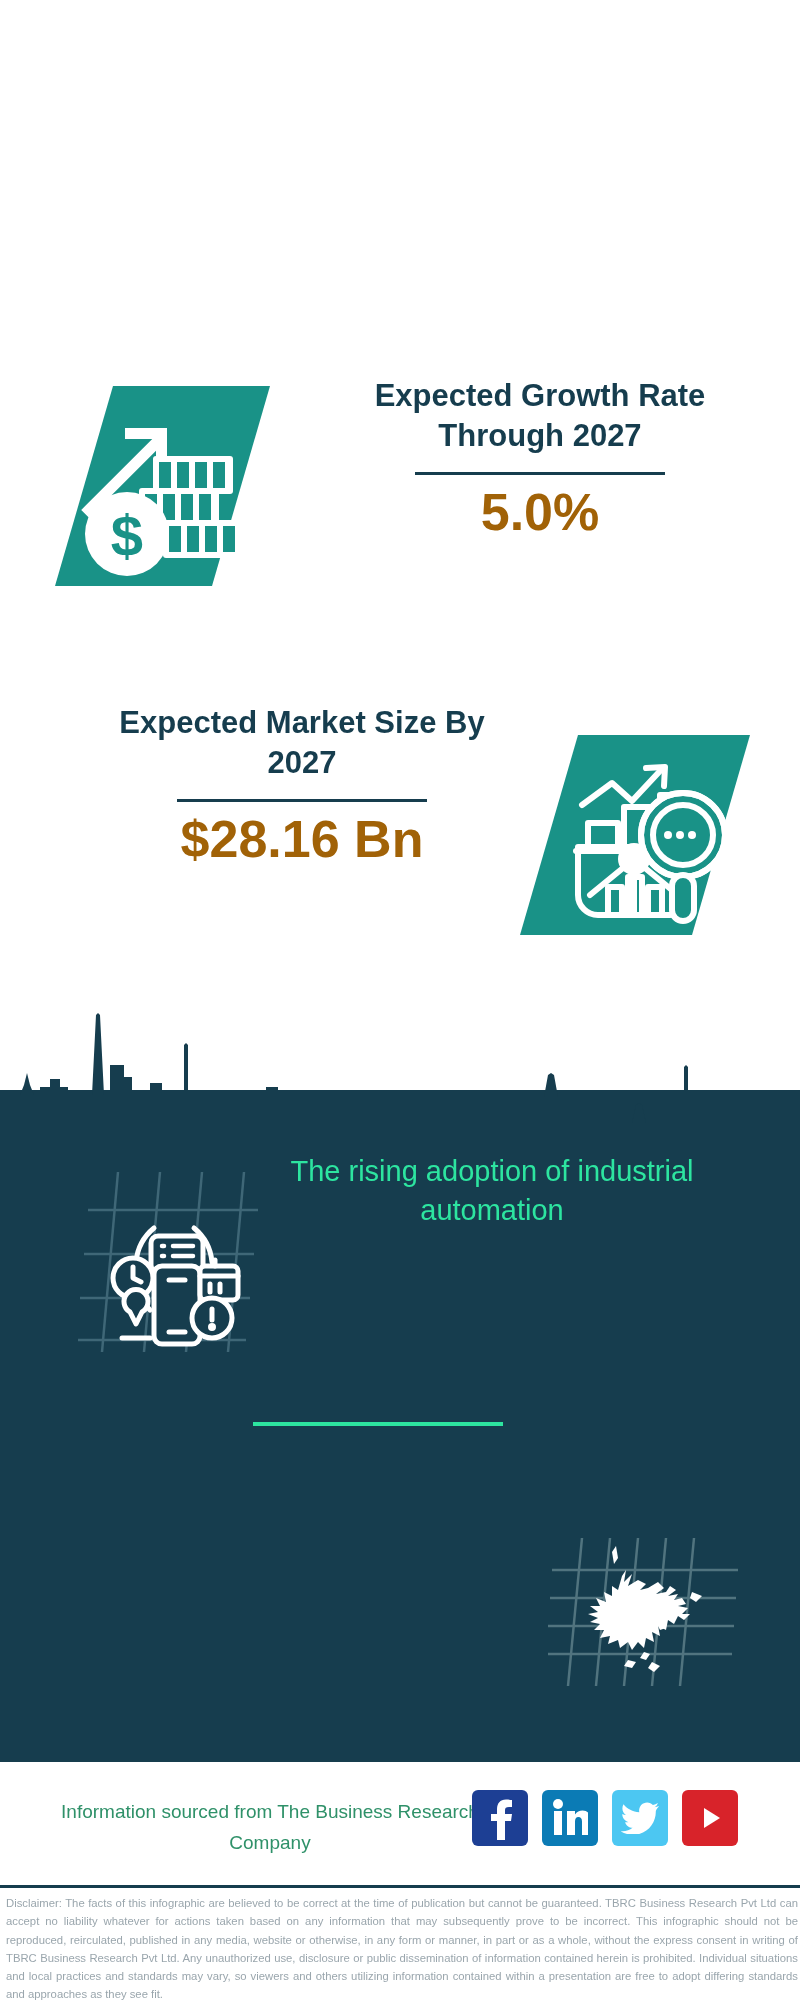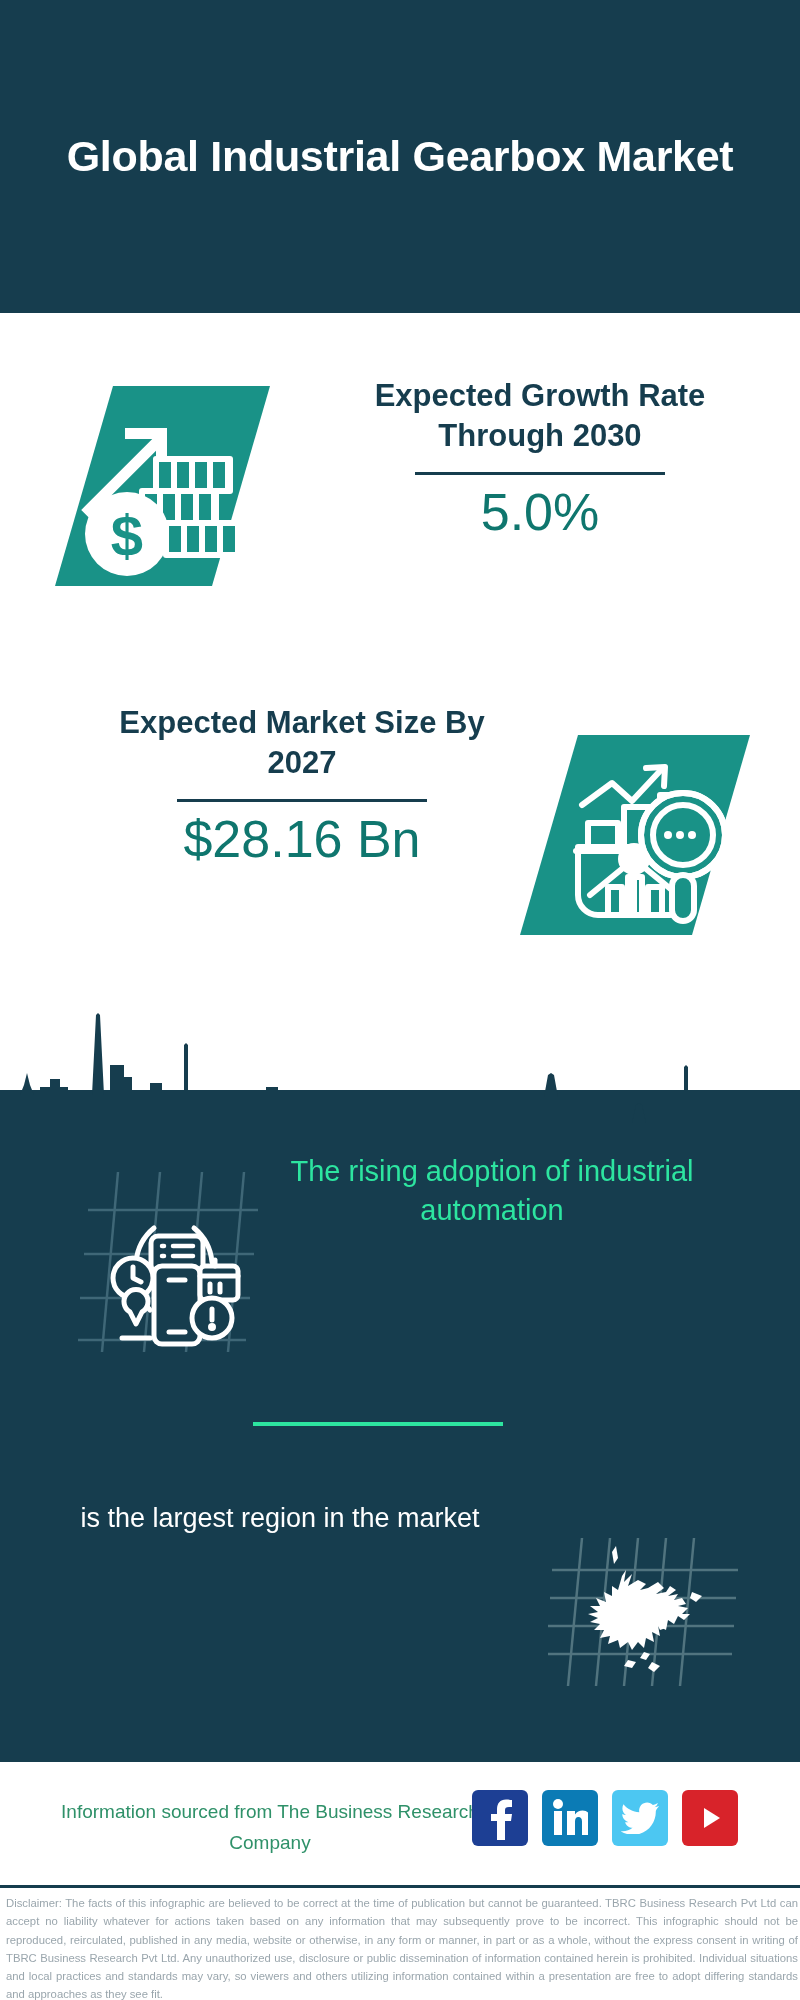--- a/index.html
+++ b/index.html
@@ -28,21 +28,21 @@
   .stat1-text{
     position:absolute;left:330px;top:63px;width:420px;text-align:center;
   }
   .stat-label{
     color:#163d4e;font-size:31px;font-weight:bold;line-height:1.28;
   }
   .stat-rule{
     height:3px;background:#163d4e;width:250px;margin:17px auto 9px auto;
   }
   .stat-value{
-    color:#0f766e;font-size:52px;font-weight:normal;line-height:1.1;
+    color:#a16207;font-size:52px;font-weight:bold;line-height:1.1;
   }
 
   
   .stat2{position:absolute;left:0;top:608px;width:800px;height:340px;margin-left:47px;}
   .stat2-text{position:absolute;left:40px;top:95px;width:430px;text-align:center;}
   .stat2-icon{position:absolute;left:520px;top:735px;}
 
   
   .darkpanel{
     position:absolute;left:0;top:1090px;width:800px;height:672px;
@@ -96,23 +96,20 @@
   .disclaimer{
     position:absolute;left:6px;top:1894px;width:792px;
     color:#9aa6ad;font-size:11.3px;line-height:1.62;text-align:justify;
   }
 </style>
 </head>
 <body>
 
 <div class="page">
 
-  <div class="header">
-    <div class="header-title">Global Industrial Gearbox Market</div>
-  </div>
 
   <div class="stat1">
     <div class="stat1-icon">
       <svg width="215" height="200" viewBox="0 0 215 200">
         <polygon points="58,0 215,0 157,200 0,200" fill="#199287"></polygon>
         <g fill="none" stroke="#ffffff" stroke-width="11" stroke-linecap="square">
           <path d="M34,124 L104,54"></path>
         </g>
         <polygon points="70,42 112,42 112,84 101,84 101,53 70,53" fill="#ffffff"></polygon>
         <g fill="#ffffff">
@@ -132,21 +129,21 @@
           <rect x="114" y="140" width="12" height="26"></rect>
           <rect x="132" y="140" width="12" height="26"></rect>
           <rect x="150" y="140" width="12" height="26"></rect>
           <rect x="168" y="140" width="12" height="26"></rect>
         </g>
         <circle cx="72" cy="148" r="42" fill="#ffffff"></circle>
         <text x="72" y="170" font-family="Liberation Sans, sans-serif" font-size="58" font-weight="bold" fill="#199287" text-anchor="middle">$</text>
       </svg>
     </div>
     <div class="stat1-text">
-      <div class="stat-label">Expected Growth Rate Through 2030</div>
+      <div class="stat-label">Expected Growth Rate Through 2027</div>
       <div class="stat-rule"></div>
       <div class="stat-value">5.0%</div>
     </div>
   </div>
 
   <div class="stat2">
     <div class="stat2-text">
       <div class="stat-label">Expected Market Size By 2027</div>
       <div class="stat-rule"></div>
       <div class="stat-value">$28.16 Bn</div>
@@ -254,21 +251,20 @@
     </svg>
   </div>
 
   <div class="driver-text">
     <div class="accent-head">The rising adoption of industrial automation</div>
   </div>
 
   <div class="mid-divider"></div>
 
   <div class="region-text">
-    <div class="white-sub">is the largest region in the market</div>
   </div>
 
   <div class="region-map">
     <svg width="200" height="200" viewBox="0 0 200 200">
       <g stroke="#51747f" stroke-width="2.5" fill="none">
         <line x1="4" y1="80" x2="190" y2="80"></line>
         <line x1="2" y1="108" x2="188" y2="108"></line>
         <line x1="0" y1="136" x2="186" y2="136"></line>
         <line x1="0" y1="164" x2="184" y2="164"></line>
         <line x1="34" y1="48" x2="20" y2="196"></line>

